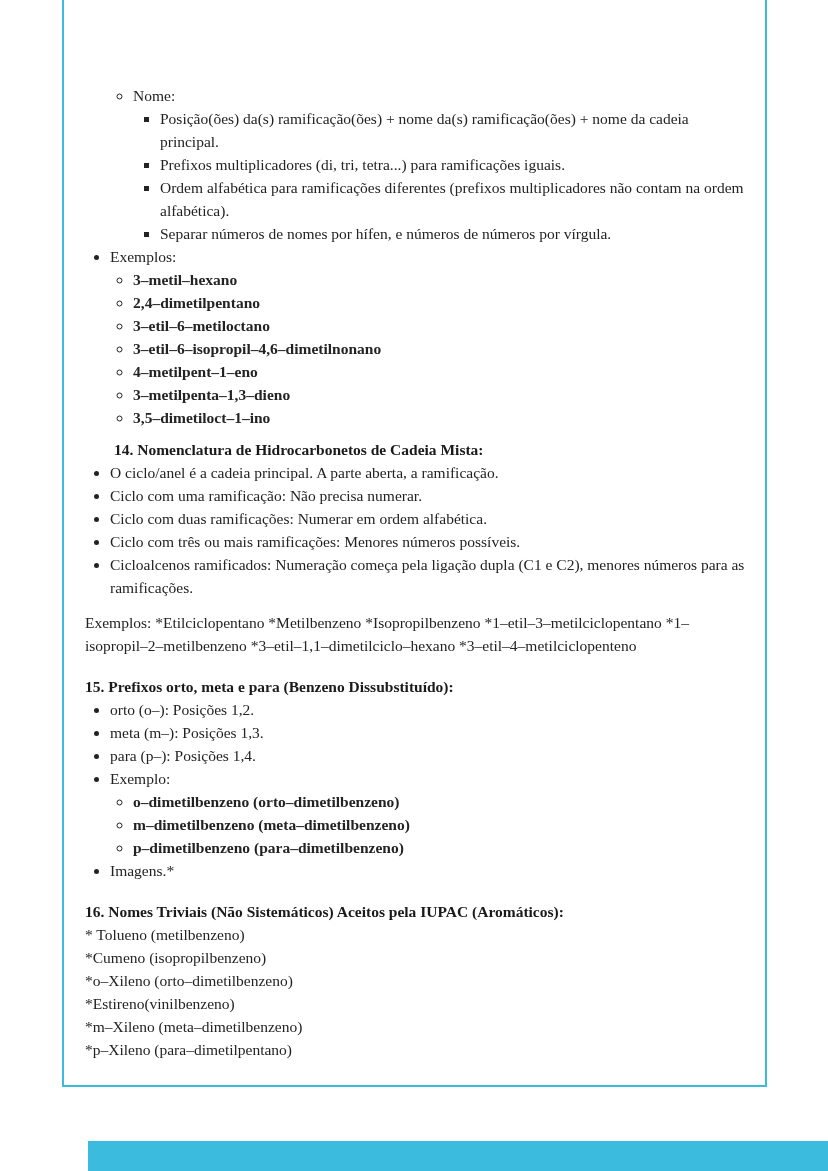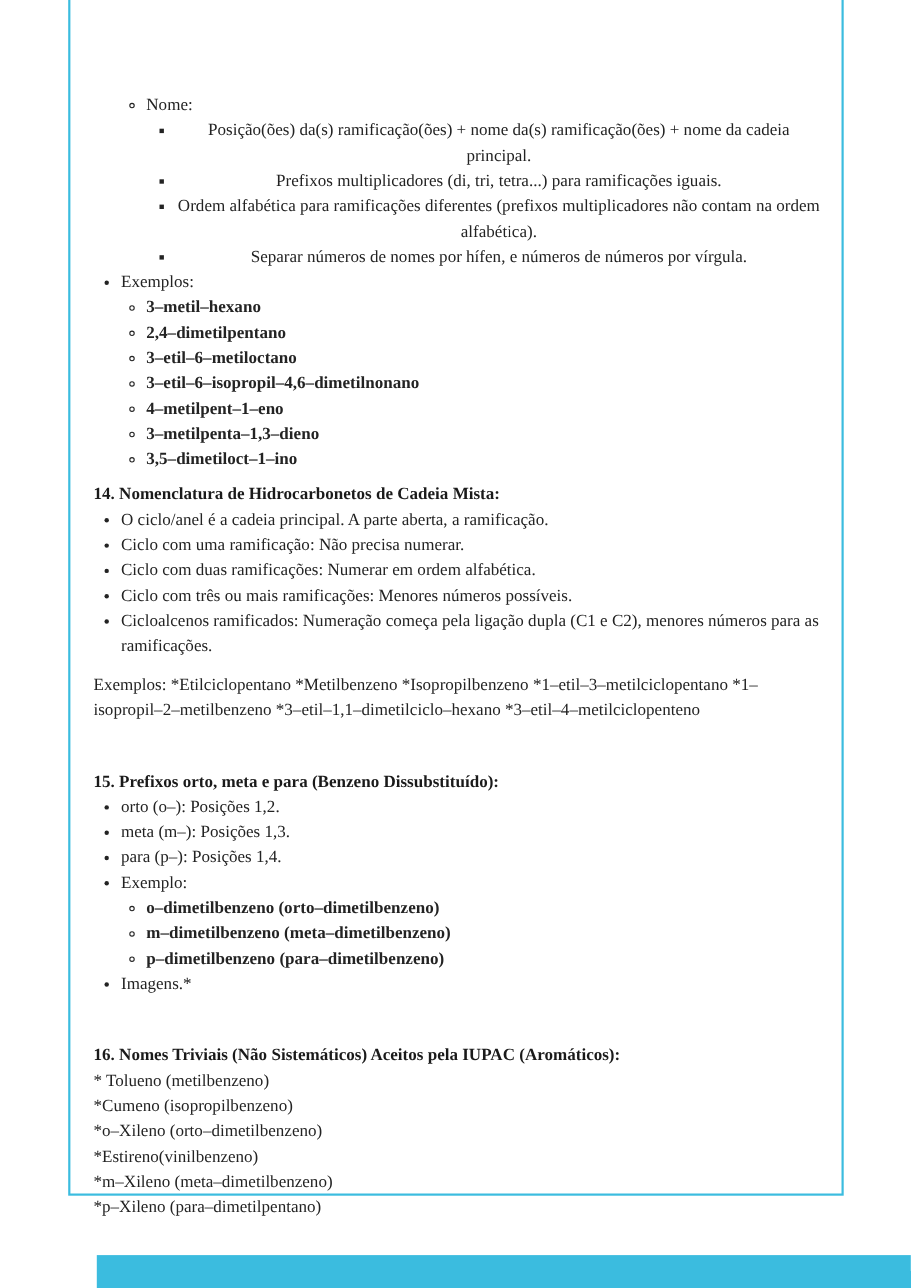--- a/index.html
+++ b/index.html
@@ -23,28 +23,28 @@
     background: #ffffff;
   }
   .content {
     padding: 96px 18px 0 21px;
   }
   p, li { line-height: 23px; }
   ul { margin: 0; }
   .heading {
     font-weight: bold;
     color: #1a1a1a;
-    margin-top: 42px;
+    margin-top: 18px;
   }
-  .heading--tight { margin-top: 9px; }
+  .heading--tight { margin-top: 9px; margin-left: 29px; }
   .para { margin-top: 12px; }
   .ul-disc { list-style-type: disc; padding-left: 25px; }
   .ul-circle-nested { list-style-type: circle; padding-left: 23px; font-weight: bold; }
   .ul-circle-top { list-style-type: circle; padding-left: 48px; }
-  .ul-square { list-style-type: square; padding-left: 27px; text-align: center; }
+  .ul-square { list-style-type: square; padding-left: 27px; }
   li::marker { color: #232323; }
   .footer-bar {
     position: absolute;
     left: 88px;
     right: 0;
     top: 1141px;
     height: 30px;
     background: #3bbcdf;
   }
 </style>

